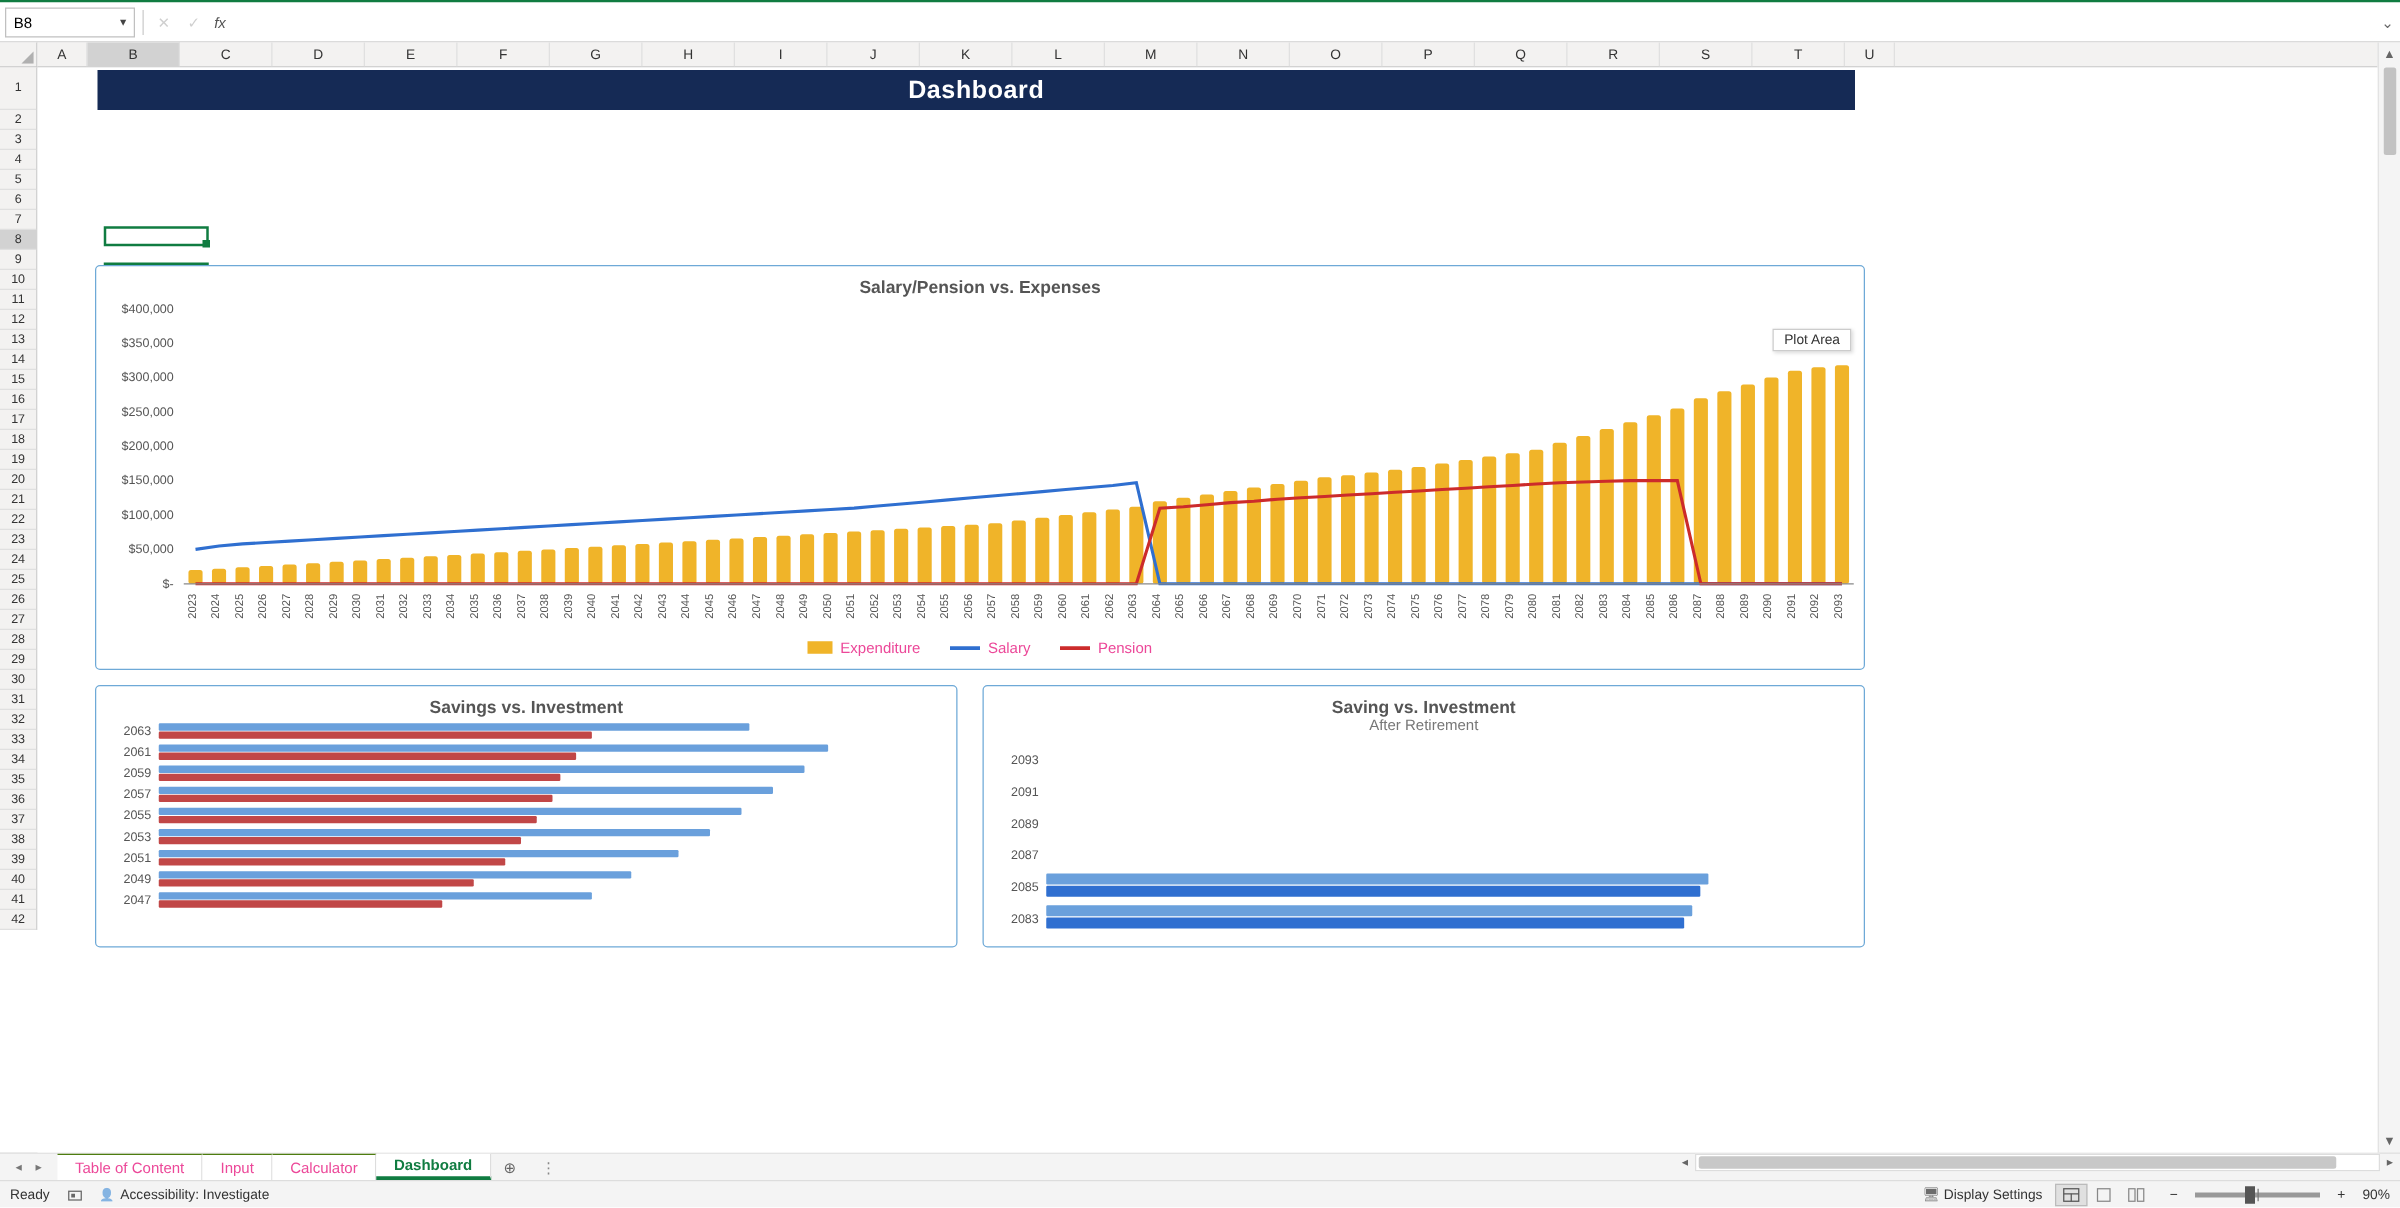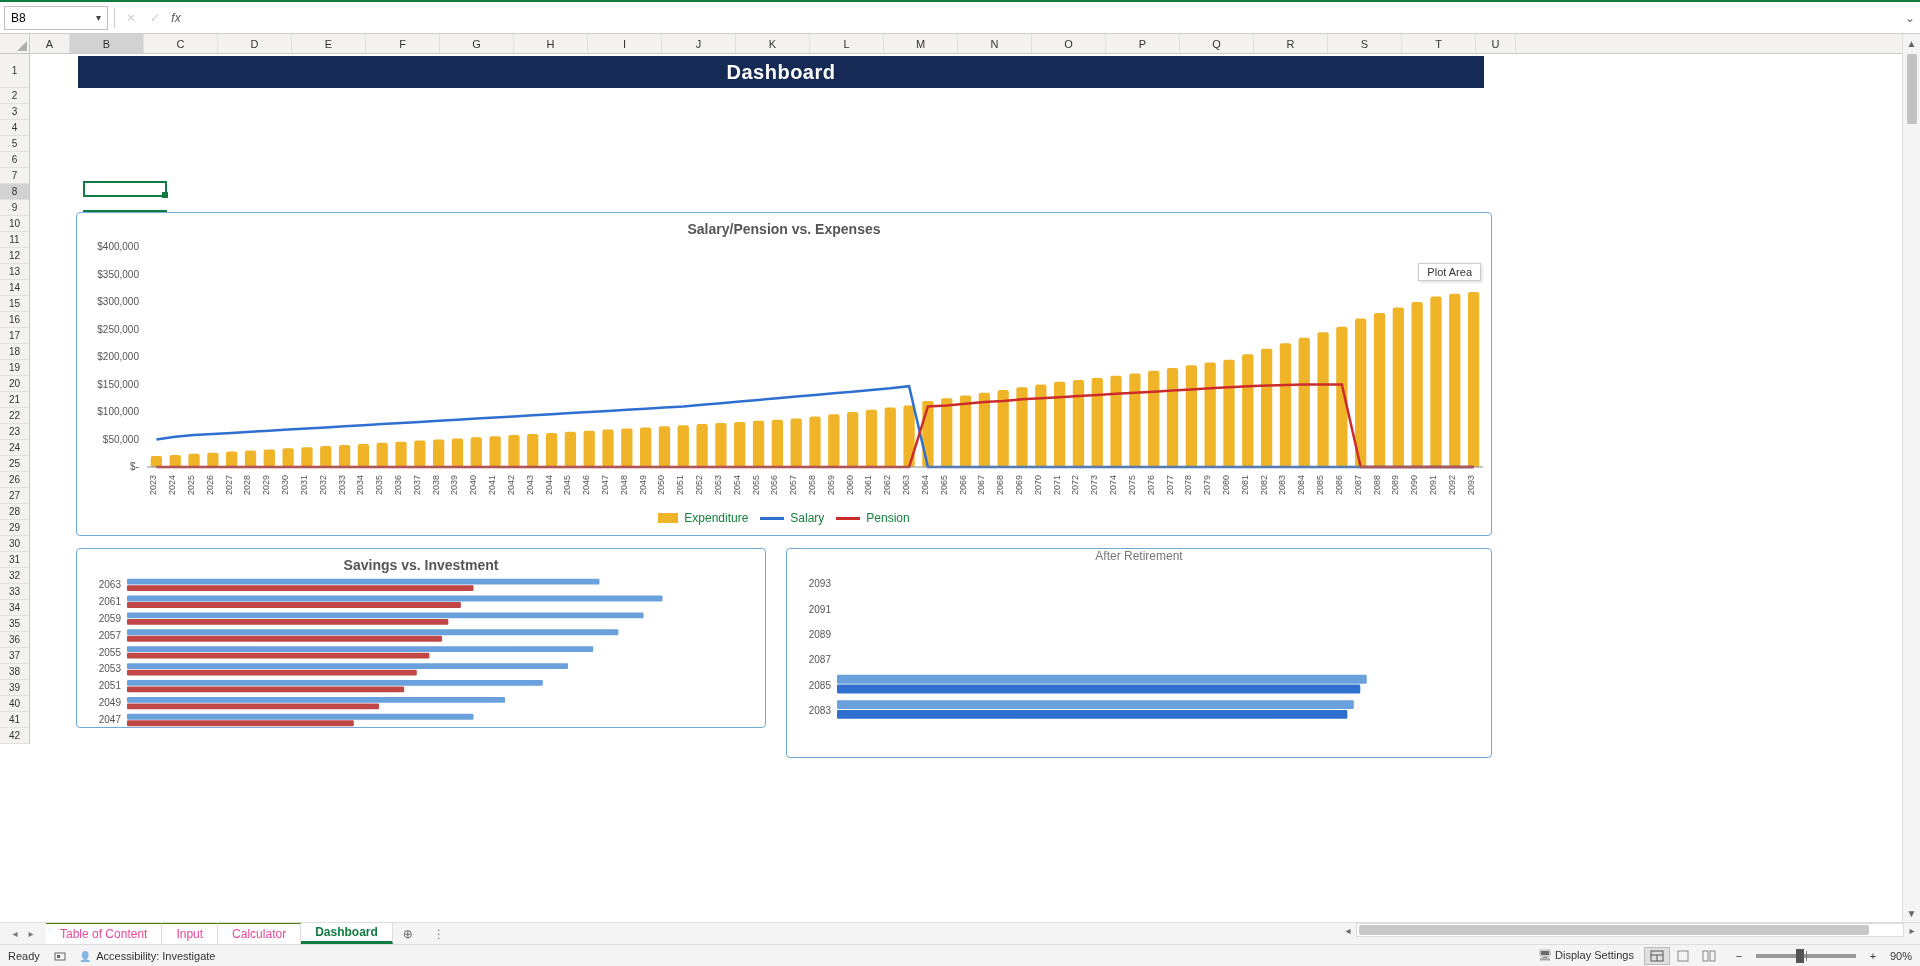--- a/index.html
+++ b/index.html
@@ -47,25 +47,25 @@
 .banner { position: absolute; left: 48px; top: 2px; width: 1406px; height: 32px; background: #152a55; color: #fff; font-weight: 600; font-size: 20px; display:flex;align-items:center;justify-content:center; letter-spacing: .5px; }
 
 
 .sel-cell { position:absolute; left:53px; top:127px; width:84px; height:16px; border:2px solid #107c41; pointer-events:none; }
 .sel-cell::after { content:''; position:absolute; right:-3px; bottom:-3px; width:6px; height:6px; background:#107c41; }
 .sel-row-line { position:absolute; left:53px; top:156px; width:84px; height:2px; background:#107c41; }
 
 
 .chart-box { position: absolute; border: 1px solid #6ea9d7; border-radius: 4px; background: #fff; margin-left: 40px; }
 .chart1 { left: 6px; top: 158px; width: 1416px; height: 324px; }
-.chart2 { left: 6px; top: 494px; width: 690px; height: 180px; }
+.chart2 { left: 6px; top: 494px; width: 690px; height: 210px; }
 .chart3 { left: 716px; top: 494px; width: 706px; height: 210px; }
 .chart-title { text-align: center; font-weight: 600; color: #555; font-size: 14px; padding: 8px 0 0; }
 .chart-subtitle { text-align: center; color: #777; font-size: 12px; margin-bottom: 4px; }
-.legend { display:flex; justify-content:center; gap:12px; font-size:12px; color:#15803d; padding:4px 0 6px; }
+.legend { display:flex; justify-content:center; gap:24px; font-size:12px; color:#ec4899; padding:4px 0 6px; }
 .legend-item { display:flex; align-items:center; gap:6px; }
 .legend-swatch { width:20px; height:10px; }
 .legend-line { width:24px; height:3px; }
 
 
 .plot-area-chip { position:absolute; right:10px; top:50px; background:#fff; border:1px solid #ccc; padding:2px 8px; font-size:11px; color:#333; box-shadow: 1px 1px 3px rgba(0,0,0,.15); }
 
 
 .chart-svg { display:block; }
 
@@ -410,20 +410,21 @@
             <text x="44" y="133.20000000000002" text-anchor="end" font-size="10" fill="#555">2049</text>
             <rect x="50" y="123.91111111111111" width="378" height="5.846153846153847" fill="#6aa0dc" rx="1"></rect>
             <rect x="50" y="130.40683760683763" width="252" height="5.846153846153847" fill="#c14747" rx="1"></rect>
             <text x="44" y="150.0888888888889" text-anchor="end" font-size="10" fill="#555">2047</text>
             <rect x="50" y="140.8" width="346.5" height="5.846153846153847" fill="#6aa0dc" rx="1"></rect>
             <rect x="50" y="147.2957264957265" width="226.79999999999998" height="5.846153846153847" fill="#c14747" rx="1"></rect>
           </svg>
       </div>
 
       <div class="chart-box chart3">
+        <div class="chart-title">Saving vs. Investment</div>
         <div class="chart-subtitle">After Retirement</div>
         <svg id="chart3-svg" class="chart-svg" width="706" height="160">
             <text x="44" y="20.466666666666665" text-anchor="end" font-size="10" fill="#555">2093</text>
             <text x="44" y="45.8" text-anchor="end" font-size="10" fill="#555">2091</text>
             <text x="44" y="71.13333333333333" text-anchor="end" font-size="10" fill="#555">2089</text>
             <text x="44" y="96.46666666666667" text-anchor="end" font-size="10" fill="#555">2087</text>
             <text x="44" y="121.8" text-anchor="end" font-size="10" fill="#555">2085</text>
             <rect x="50" y="107.86666666666666" width="529.7199999999999" height="8.769230769230768" fill="#6aa0dc" rx="1"></rect>
             <rect x="50" y="117.6102564102564" width="523.26" height="8.769230769230768" fill="#2f6fd0" rx="1"></rect>
             <text x="44" y="147.13333333333333" text-anchor="end" font-size="10" fill="#555">2083</text>

